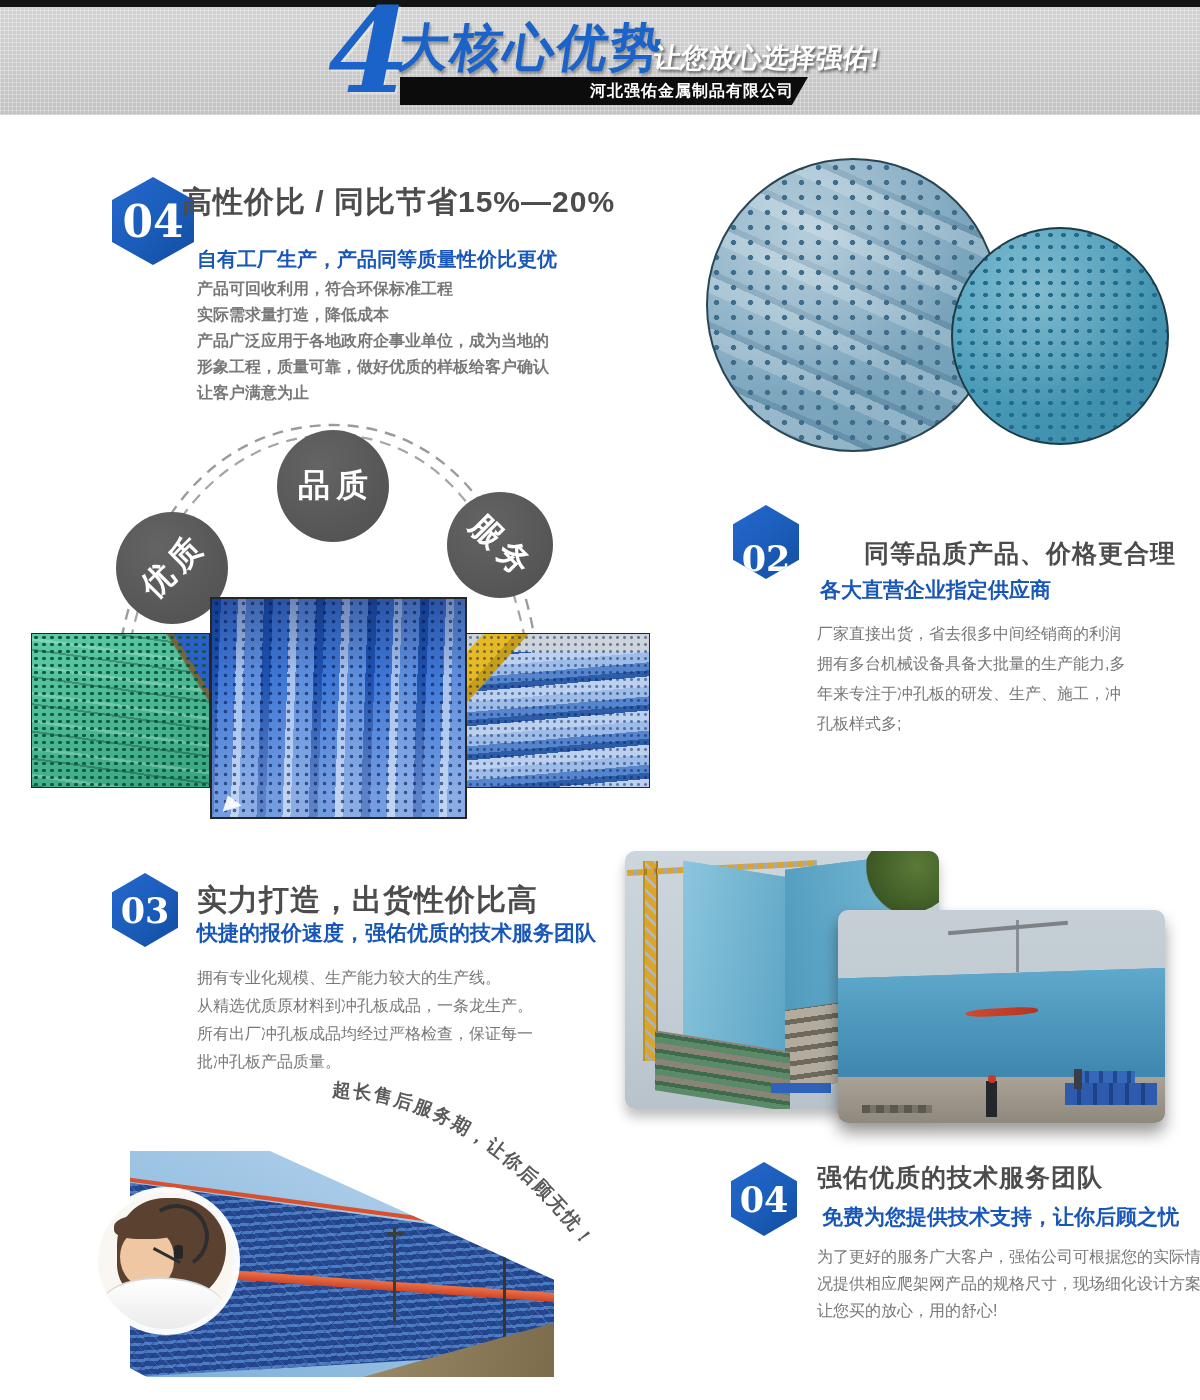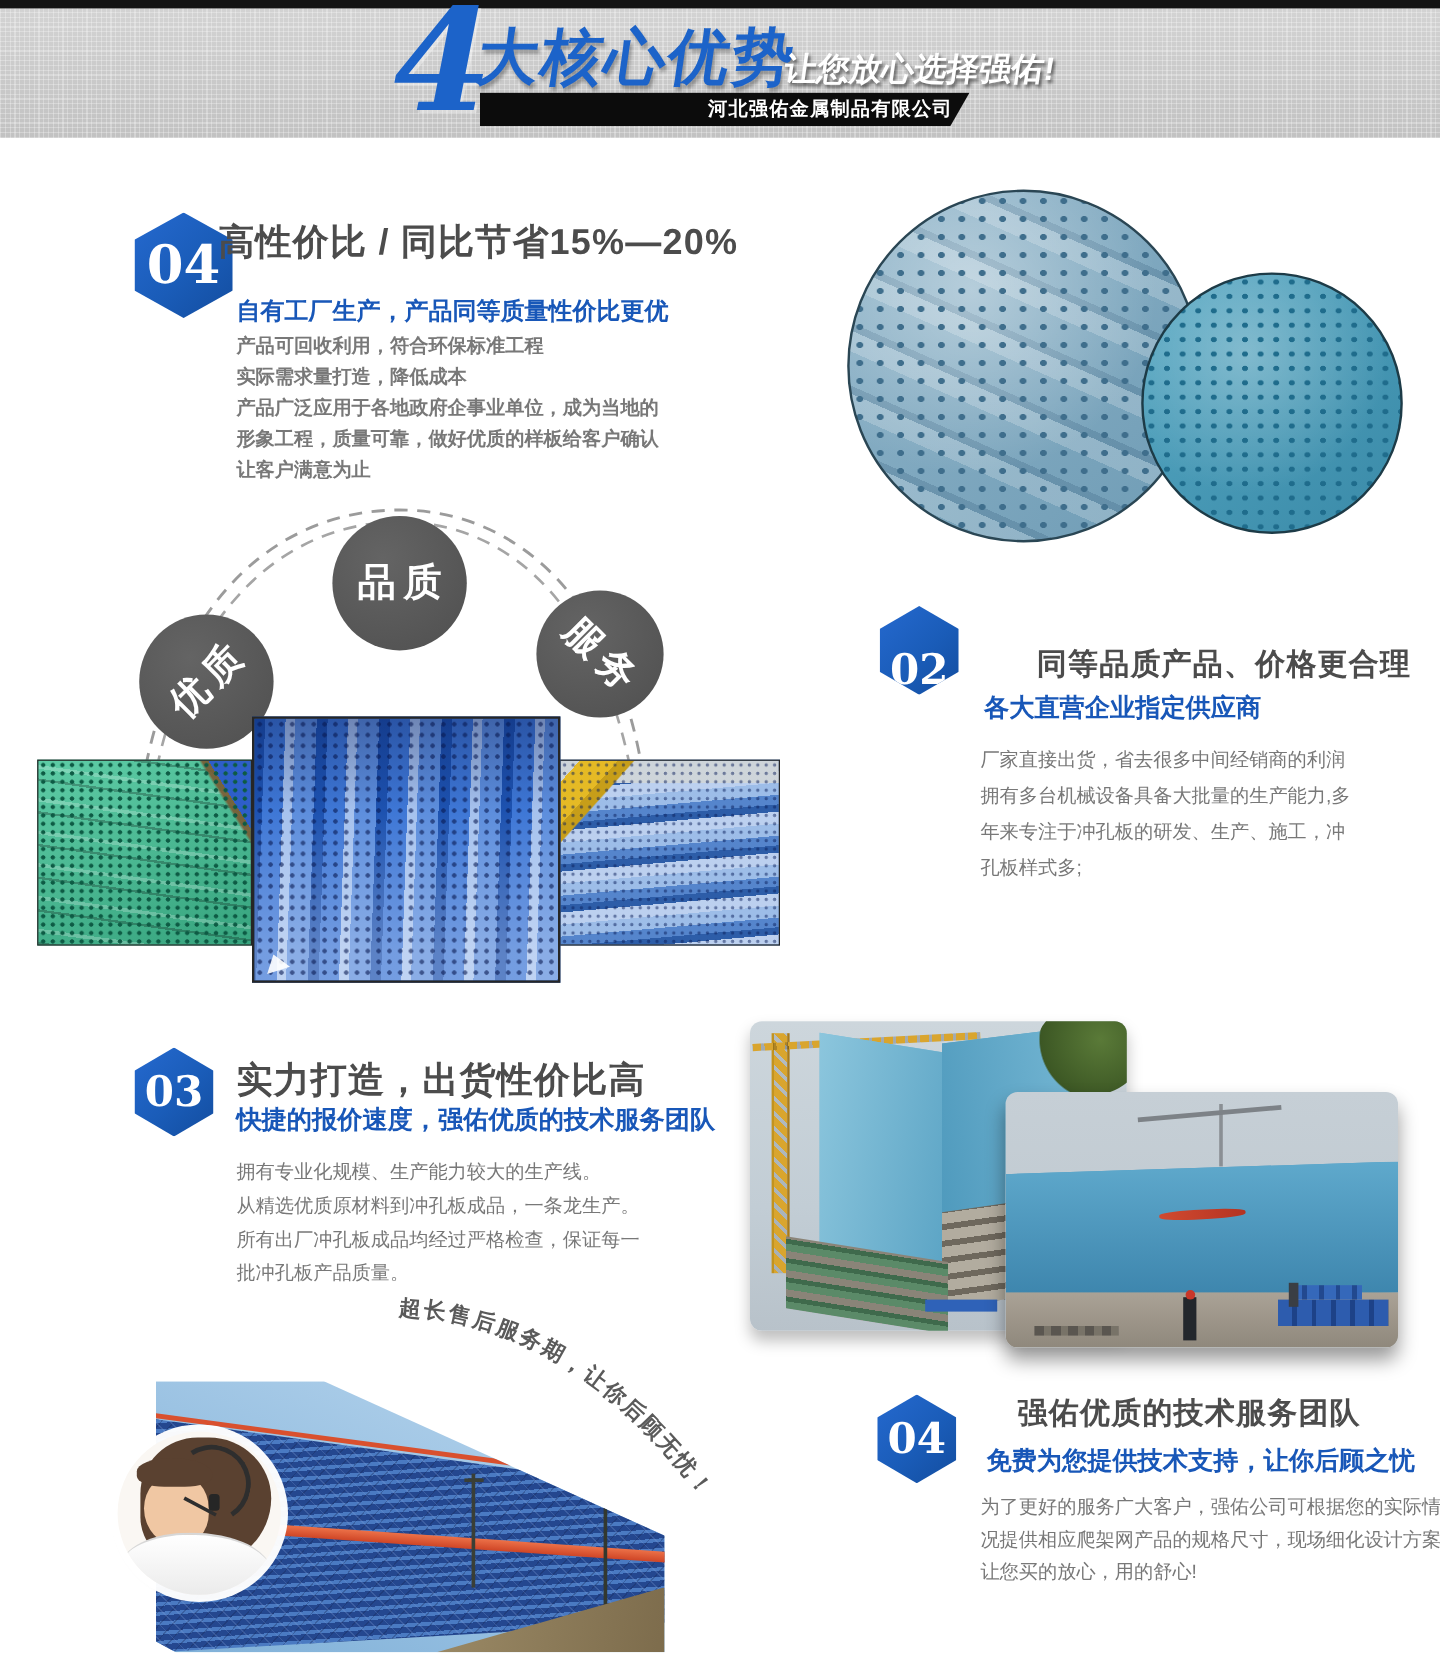--- a/index.html
+++ b/index.html
@@ -223,19 +223,19 @@
     <div class="abs" style="left:12%;top:16%;width:46%;height:18%;background:#5a4130;border-radius:50% 60% 40% 40%;"></div>
     <div class="abs" style="left:2%;top:62%;width:92%;height:44%;background:linear-gradient(180deg,#ffffff,#e7e7e7);border-radius:46% 54% 0 0;border-top:2px solid #d7d7d7;"></div>
     <div class="abs" style="left:34%;top:8%;width:42%;height:42%;border:4px solid #2e2e2e;border-color:#2e2e2e #2e2e2e transparent transparent;border-radius:50%;transform:rotate(12deg);"></div>
     <div class="abs" style="left:56%;top:38%;width:9px;height:14px;background:#262626;border-radius:3px;"></div>
     <div class="abs" style="left:38%;top:50%;width:30px;height:3px;background:#2e2e2e;transform:rotate(28deg);transform-origin:right center;"></div>
   </div>
 
   <div class="abs hex hex-sm" style="left:731px;top:1162px;">
     <span>04</span>
   </div>
-  <div class="abs adv-title" style="left:848px;top:1161px;font-size:25px;">强佑优质的技术服务团队</div>
+  <div class="abs adv-title" style="left:817px;top:1161px;font-size:25px;">强佑优质的技术服务团队</div>
   <div class="abs adv-sub" style="left:822px;top:1203px;font-size:21px;">免费为您提供技术支持，让你后顾之忧</div>
   <div class="abs adv-body" style="left:817px;top:1243px;width:420px;line-height:27px;">为了更好的服务广大客户，强佑公司可根据您的实际情
 况提供相应爬架网产品的规格尺寸，现场细化设计方案
 让您买的放心，用的舒心!</div>
 
 </div>
 
 </body></html>

